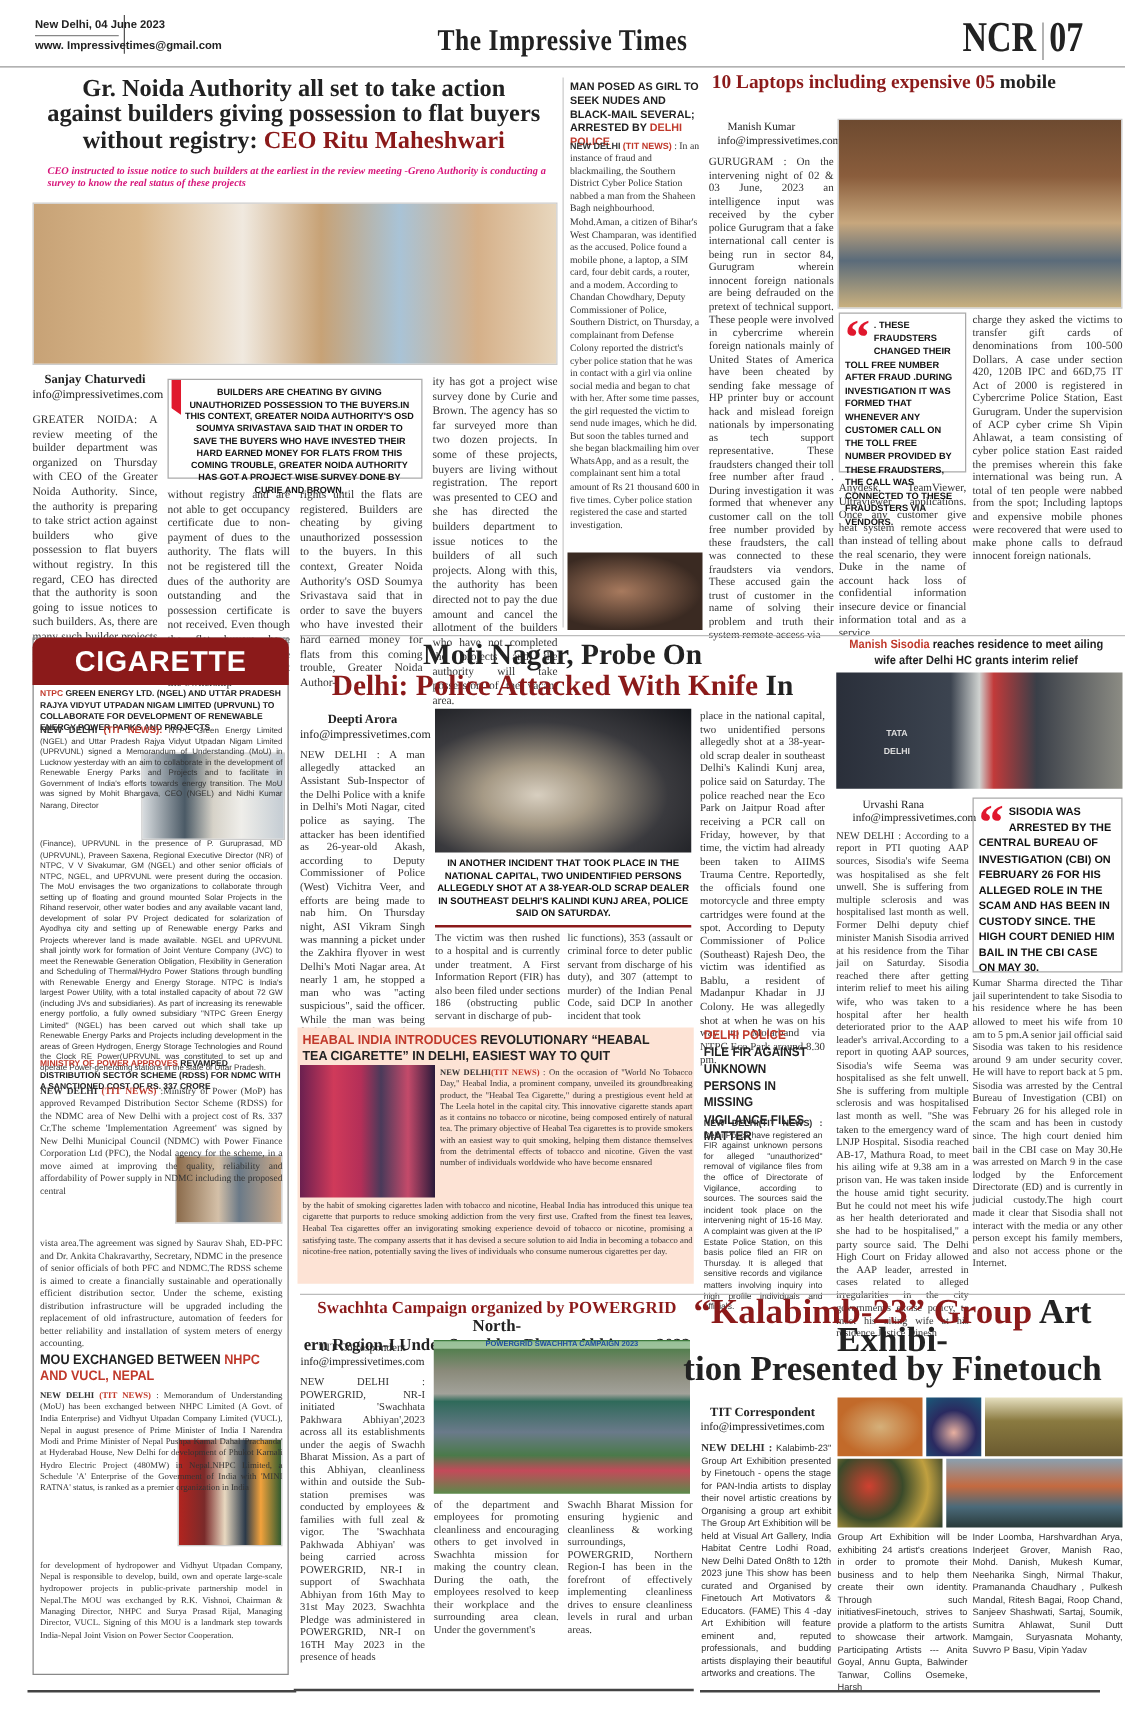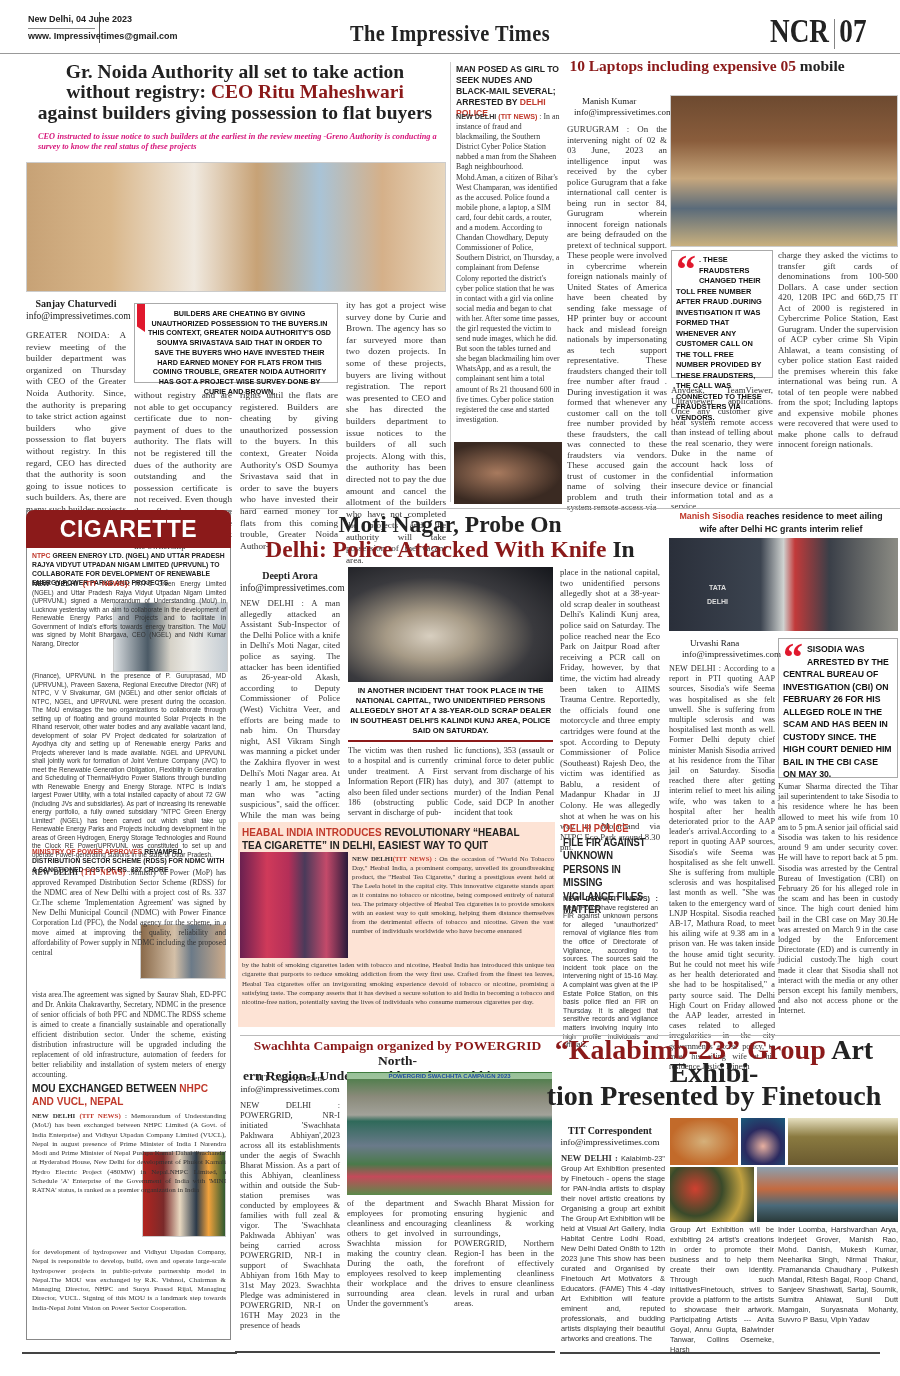--- a/index.html
+++ b/index.html
@@ -38,22 +38,22 @@
 <div class="abs hdr-left">
   <div>New Delhi, 04 June 2023</div>
   <div style="border-top:1px solid #888;margin-top:2px">www. Impressivetimes@gmail.com</div>
 </div>
 <div class="abs masthead">The Impressive Times</div>
 <div class="abs ncr"><span>NCR</span><span class="bar"></span><span>07</span></div>
 <div class="abs top-rule"></div>
 
 <div class="abs h1" style="left:26px;top:62px;width:418px;font-size:19.5px">
   <div>Gr. Noida Authority all set to take action</div>
+  <div>against builders giving possession to flat buyers</div>
   <div><span>without registry: </span><span class="red">CEO Ritu Maheshwari</span></div>
-  <div>against builders giving possession to flat buyers</div>
 </div>
 <div class="abs pink" style="left:38px;top:132px;width:400px;font-size:8.3px;font-style:italic;font-weight:bold;text-align:left;line-height:10px">CEO instructed to issue notice to such builders at the earliest in the review meeting -Greno Authority is conducting a survey to know the real status of these projects</div>
 <div class="abs photo" style="left:26px;top:162px;width:420px;height:130px;background:linear-gradient(90deg,#c7a276 0%,#d9b78b 20%,#f0e9df 40%,#c7a276 55%,#a9c3d6 70%,#d5b089 85%,#e8d7be 100%)"></div>
 
 <div class="abs byline" style="left:26px;top:298px;width:100px">
   <b>Sanjay Chaturvedi</b><br>
   <span>info@impressivetimes.com</span>
 </div>
 <div class="abs txt" style="left:26px;top:330px;width:100px"><span class="lead">GREATER NOIDA:</span> <span>A review meeting of the builder department was organized on Thursday with CEO of the Greater Noida Authority. Since, the authority is preparing to take strict action against builders who give possession to flat buyers without registry. In this regard, CEO has directed that the authority is soon going to issue notices to such builders. As, there are many such builder projects in Greater Noida, in which buyers have started living</span></div>
 

